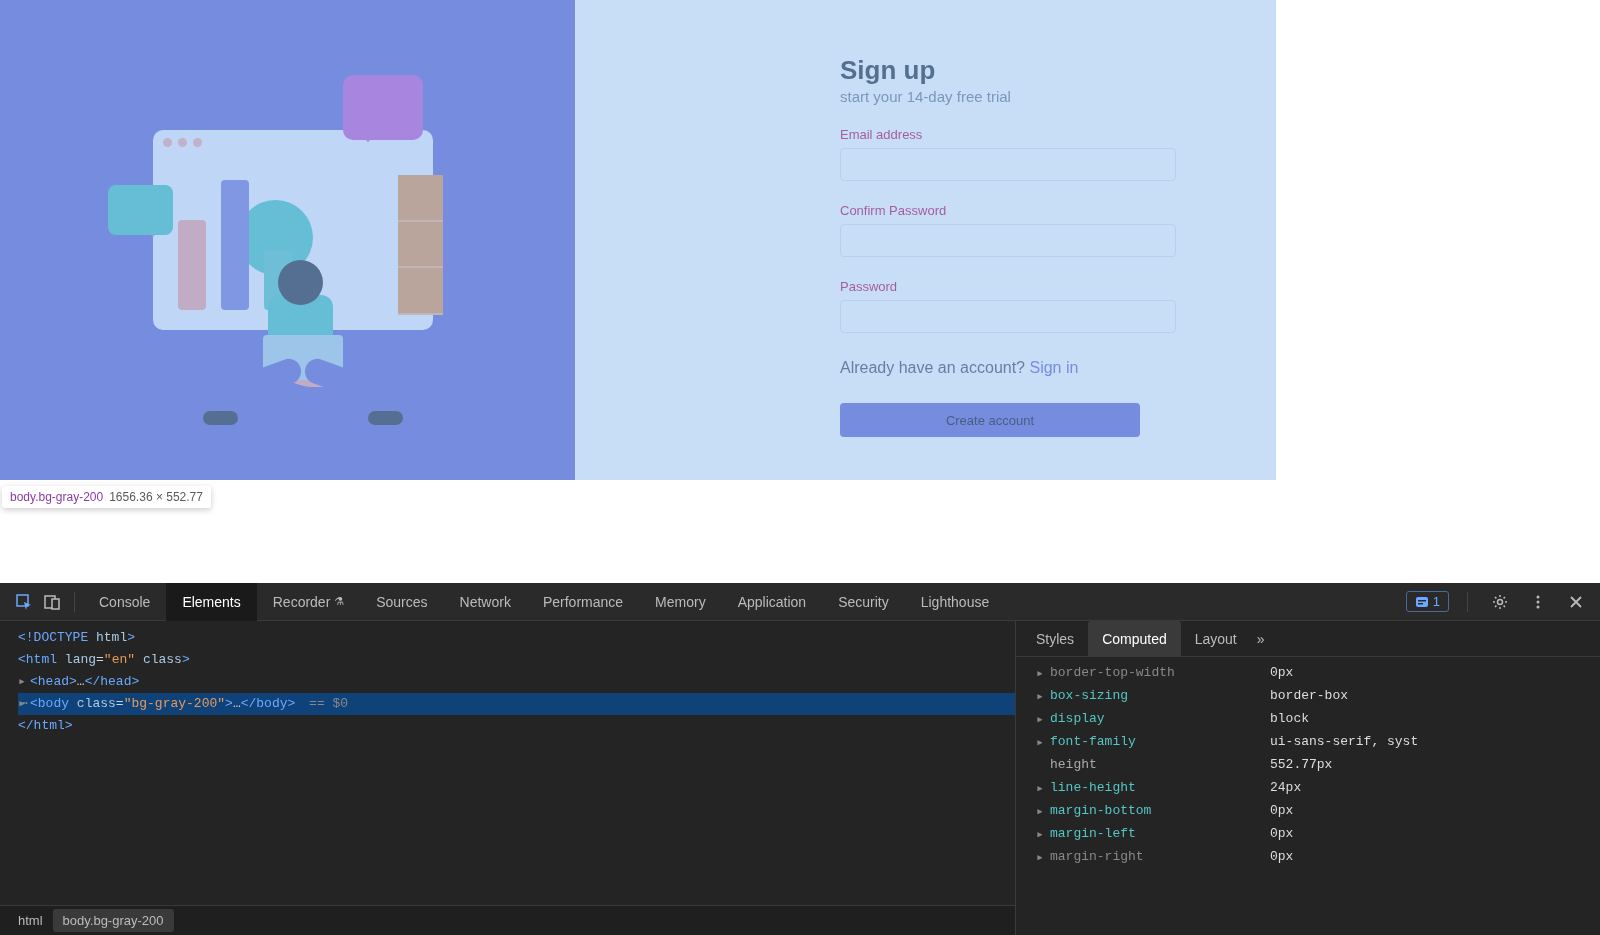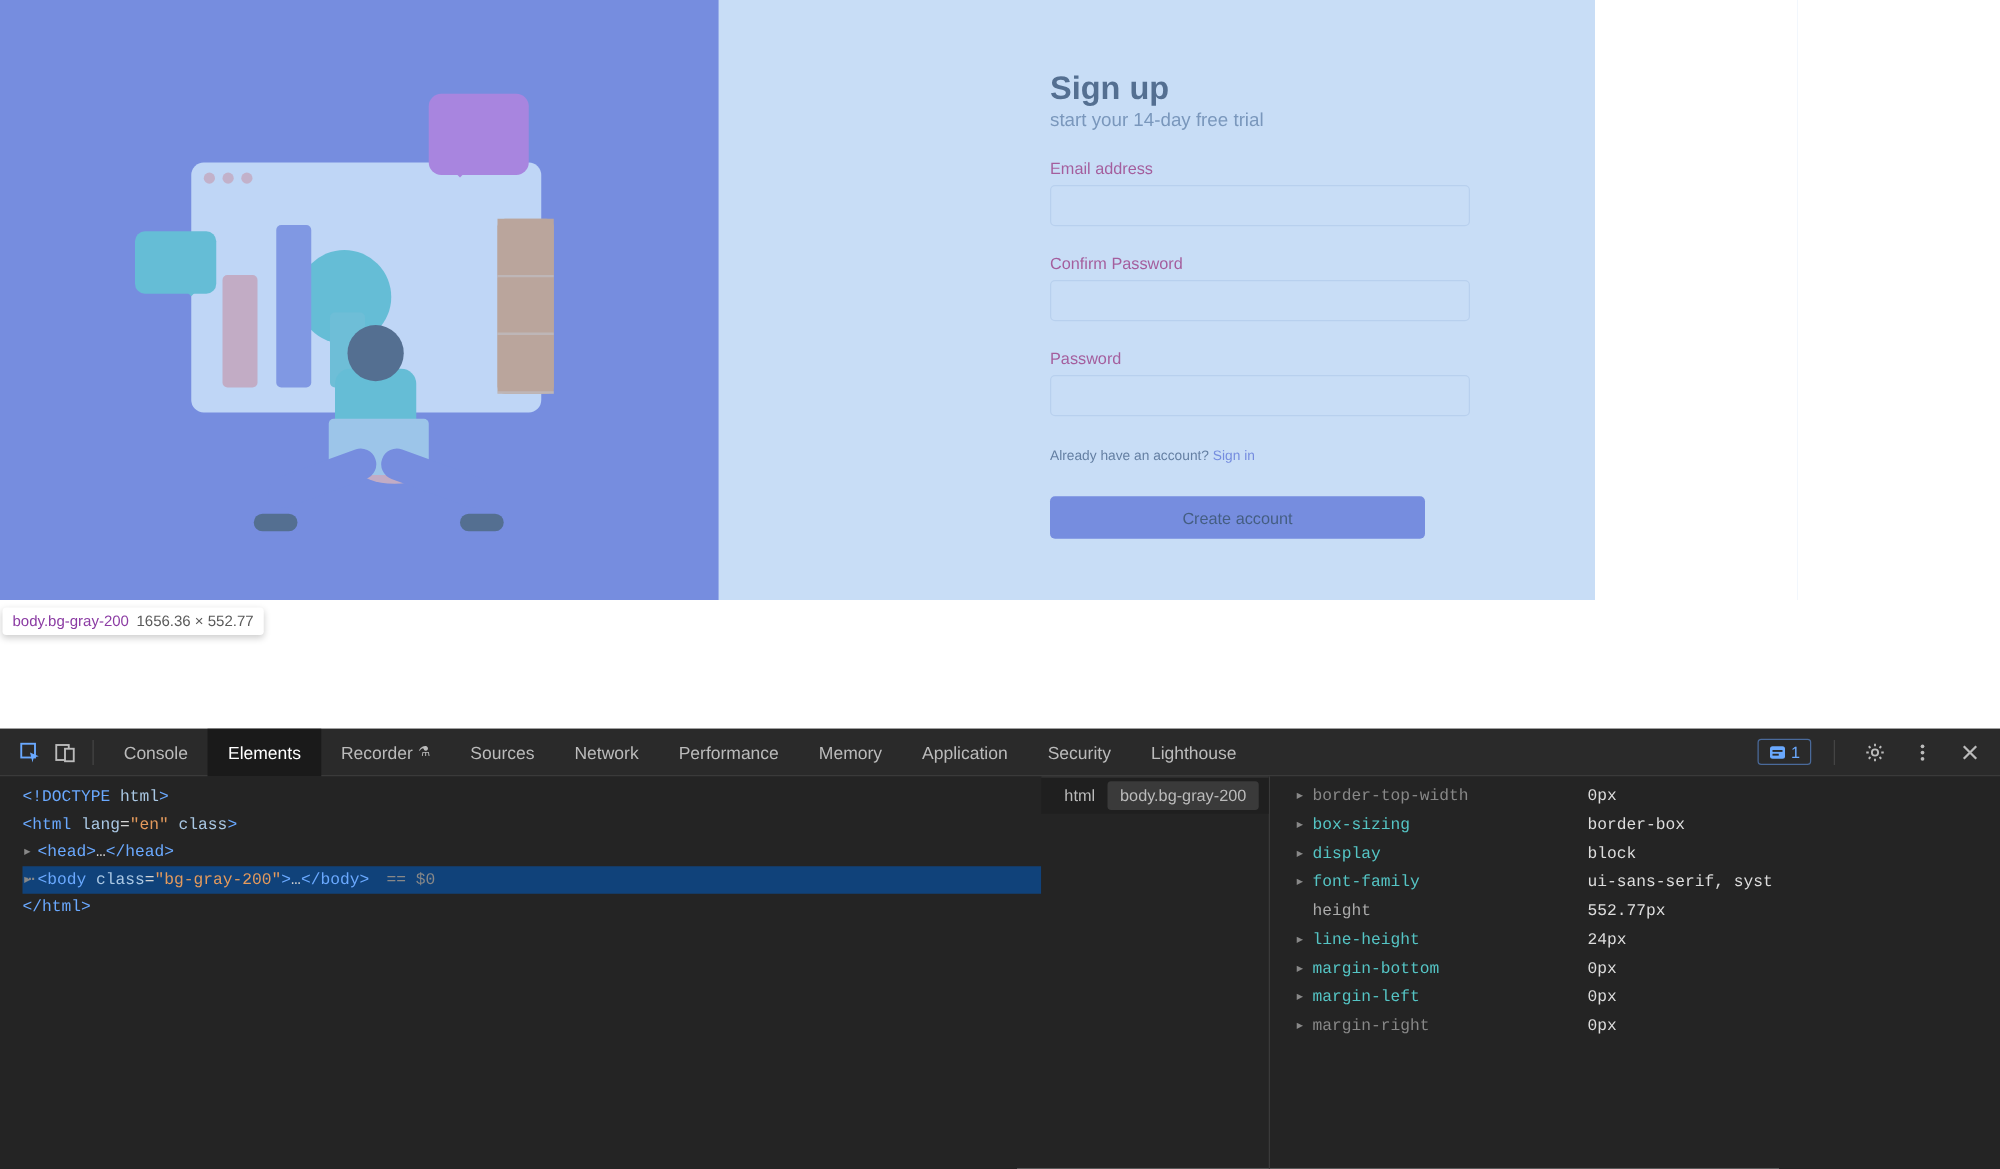--- a/index.html
+++ b/index.html
@@ -41,42 +41,42 @@
 .ill-avatar-col { position: absolute; right: 0; top: 85px; width: 45px; height: 140px; background: #e69a5c; border-radius: 6px; display: flex; flex-direction: column; }
 .ill-avatar-col div { flex: 1; border-bottom: 2px solid rgba(255,255,255,0.3); background: #e69a5c; }
 .ill-circle { position: absolute; left: 105px; top: 110px; width: 75px; height: 75px; background: #4cc5c5; border-radius: 50%; }
 
 .right-panel { position: absolute; left: 575px; top: 0; width: 863px; height: 480px; background: #fff; display: flex; flex-direction: column; padding: 55px 0 0 265px; }
 .signup-title { font-size: 26px; font-weight: 700; color: #2d3748; }
 .signup-sub { font-size: 15px; color: #718096; margin-top: 2px; }
 .form-group { margin-top: 22px; width: 336px; }
 .form-label { font-size: 13px; color: #be185d; display: block; margin-bottom: 6px; }
 .form-input { width: 336px; height: 33px; border: 1px solid #e2e8f0; border-radius: 4px; background: #fff; padding: 0 10px; font-size: 14px; }
-.already { font-size: 11px; color: #4a5568; margin-top: 26px; }
+.already { font-size: 16px; color: #4a5568; margin-top: 26px; }
 .already a { color: #6a6ed6; text-decoration: none; }
 .create-btn { margin-top: 26px; width: 300px; height: 34px; background: #6a6ed6; color: #0f172a; border: none; border-radius: 4px; font-size: 13px; cursor: pointer; }
 
 
 .el-tooltip { position: absolute; left: 2px; top: 486px; background: #fff; border-radius: 3px; padding: 4px 8px; font-size: 12px; display: flex; align-items: center; gap: 6px; box-shadow: 0 2px 6px rgba(0,0,0,0.2); }
 .el-tooltip .sel { color: #8b3ba3; }
 .el-tooltip .dims { color: #5a5a5a; }
 
 
 .devtools { position: absolute; left: 0; top: 583px; width: 1600px; height: 352px; background: #242424; color: #d4d4d4; font-family: Menlo, Monaco, 'Courier New', monospace; font-size: 13px; display: flex; flex-direction: column; }
 .dt-tabs { height: 38px; background: #2a2a2a; display: flex; align-items: center; padding: 17px 10px; border-bottom: 1px solid #3a3a3a; gap: 0; }
 .dt-iconbtn { width: 28px; height: 28px; display: flex; align-items: center; justify-content: center; color: #bbb; cursor: pointer; }
 .dt-iconbtn.active { color: #6aa9ff; }
 .dt-sep { width: 1px; height: 20px; background: #444; margin: 0 8px; }
 .dt-tab { padding: 0 16px; height: 38px; display: flex; align-items: center; color: #bbb; cursor: pointer; font-family: -apple-system, sans-serif; font-size: 14px; }
 .dt-tab.active { background: #1a1a1a; color: #fff; }
 .dt-right { margin-left: auto; display: flex; align-items: center; gap: 10px; }
 .issue-badge { display: flex; align-items: center; gap: 4px; border: 1px solid #4a6a9a; border-radius: 3px; padding: 2px 8px; color: #6aa9ff; font-family: -apple-system, sans-serif; font-size: 13px; }
 
 .dt-body { flex: 1; display: flex; }
-.dt-elements { width: 1016px; display: flex; flex-direction: row; border-right: 1px solid #3a3a3a; }
+.dt-elements { width: 1016px; display: flex; flex-direction: column; border-right: 1px solid #3a3a3a; }
 .dt-tree { flex: 1; padding: 6px 0 0 18px; line-height: 22px; overflow: hidden; }
 .dt-tree .tag { color: #6aa9ff; }
 .dt-tree .attr { color: #aac8e4; }
 .dt-tree .val { color: #e49a5c; }
 .dt-tree .line { white-space: pre; }
 .dt-tree .line.selected { background: #10427a; }
 .dt-tree .console-hint { color: #888; padding-left: 6px; }
 .tree-caret { color: #888; display: inline-block; width: 12px; }
 .tree-dots { position: absolute; left: 2px; color: #888; letter-spacing: -1px; }
 .line-wrap { position: relative; padding-left: 0; }
@@ -245,20 +245,26 @@
         <div class="line line-wrap selected"><span class="tree-dots">⋯</span><span class="tree-caret">▸</span><span class="tag">&lt;body</span> <span class="attr">class</span>=<span class="val">"bg-gray-200"</span><span class="tag">&gt;</span>…<span class="tag">&lt;/body&gt;</span><span class="console-hint"> == $0</span></div>
         <div class="line"><span class="tag">&lt;/html&gt;</span></div>
       </div>
       <div class="dt-crumbs">
         <div class="crumb">html</div>
         <div class="crumb active"><span>body</span><span class="cls">.bg-gray-200</span></div>
       </div>
     </div>
 
     <div class="dt-side">
+      <div class="dt-side-tabs">
+        <div class="dt-side-tab">Styles</div>
+        <div class="dt-side-tab active">Computed</div>
+        <div class="dt-side-tab">Layout</div>
+        <div class="dt-more">»</div>
+      </div>
       <div class="dt-computed" id="computed-list">
           <div class="cp-row dim">
             <span class="cp-caret">▸</span>
             <span class="cp-name">border-top-width</span>
             <span class="cp-val">0px</span>
           </div>
           <div class="cp-row">
             <span class="cp-caret">▸</span>
             <span class="cp-name">box-sizing</span>
             <span class="cp-val">border-box</span>

